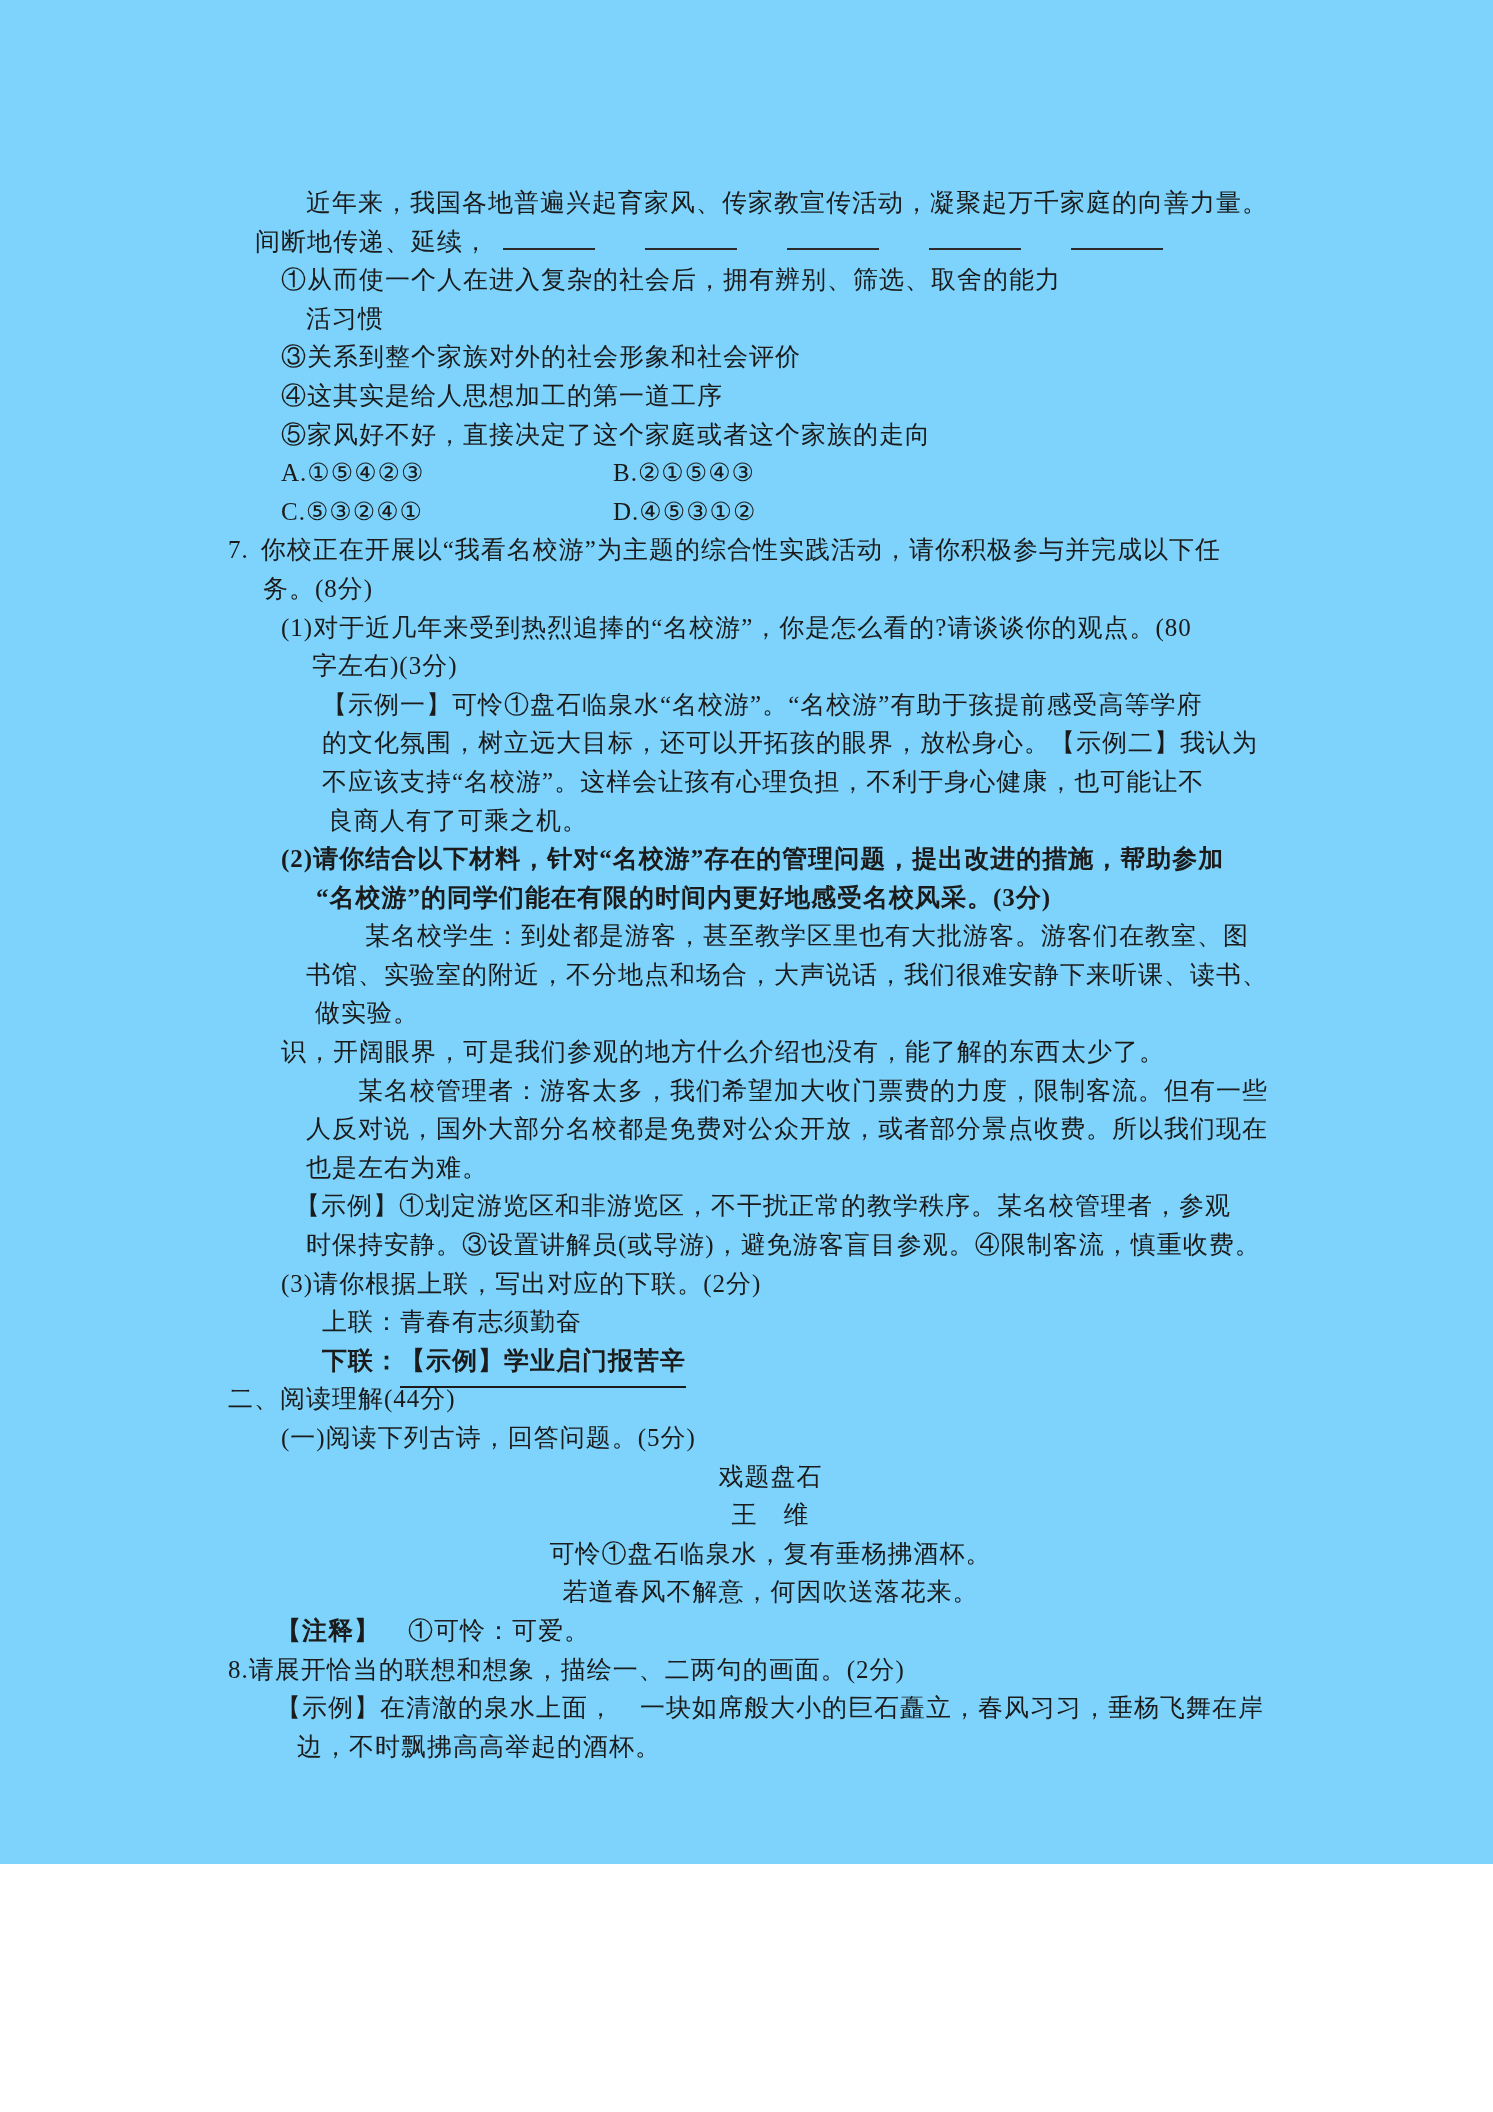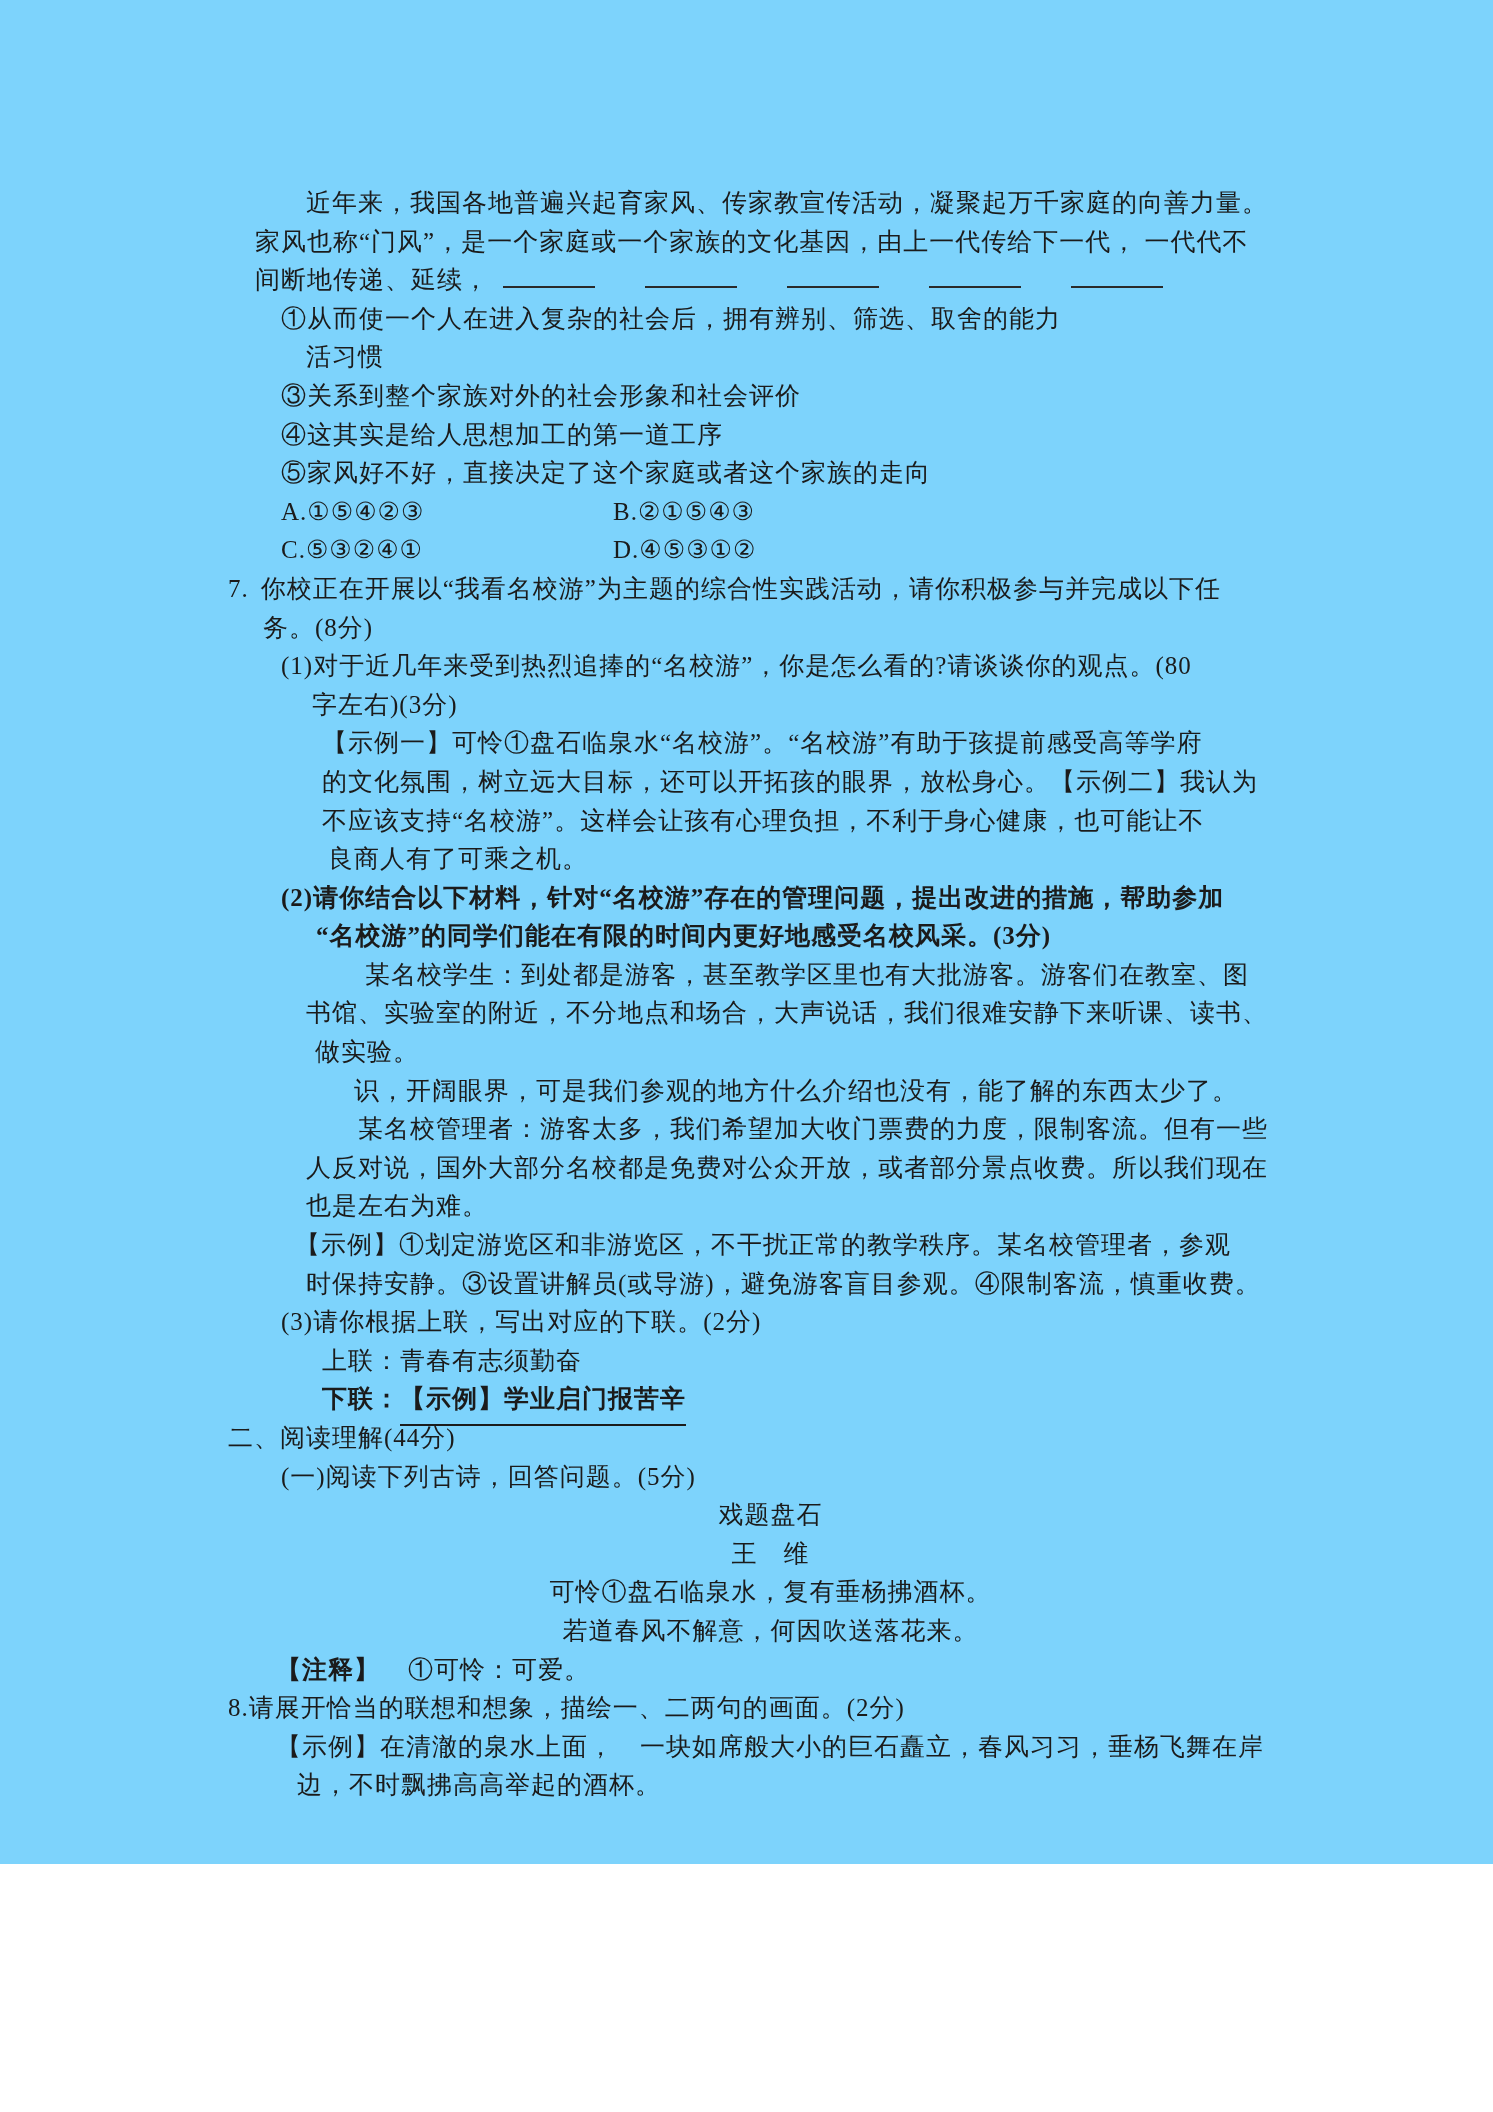--- a/index.html
+++ b/index.html
@@ -40,21 +40,21 @@
     margin-left: 50px;
   }
   .blank.first { margin-left: 14px; }
   .mA { margin-left: 27px; }
   .mB { margin-left: 53px; }
   .mC { margin-left: 78px; }
   .mD { margin-left: 84px; }
   .mE { margin-left: 94px; }
   .mF { margin-left: 137px; }
   .mG { margin-left: 130px; }
-  .mI { margin-left: 97px; text-align: center; }
+  .mI { margin-left: 53px; }
   .mJ { margin-left: 67px; }
   .mK { margin-left: 48px; }
   .mL { margin-left: 100px; }
   .mM { margin-left: 87px; }
   .mN { margin-left: 35px; }
   .mO { margin-left: 88px; }
   .mP { margin-left: 69px; }
   .pagenum {
     position: absolute;
     left: 1250px;
@@ -63,21 +63,20 @@
     line-height: 30px;
   }
 </style>
 </head>
 <body>
 
 <div class="page">
   <div class="content">
 
     <div class="line mC">近年来，我国各地普遍兴起育家风、传家教宣传活动，凝聚起万千家庭的向善力量。</div>
-    <div class="line mA">家风也称“门风”，是一个家庭或一个家族的文化基因，由上一代传给下一代， 一代代不</div>
 
     <div class="line mA"><span>间断地传递、延续，</span><span class="blank first"></span><span class="blank"></span><span class="blank"></span><span class="blank"></span><span class="blank"></span></div>
 
     <div class="line mB">①从而使一个人在进入复杂的社会后，拥有辨别、筛选、取舍的能力</div>
     <div class="line mC">活习惯</div>
     <div class="line mB">③关系到整个家族对外的社会形象和社会评价</div>
     <div class="line mB">④这其实是给人思想加工的第一道工序</div>
     <div class="line mB">⑤家风好不好，直接决定了这个家庭或者这个家族的走向</div>
 
     <div class="line mB"><span class="colA">A.①⑤④②③</span><span>B.②①⑤④③</span></div>

